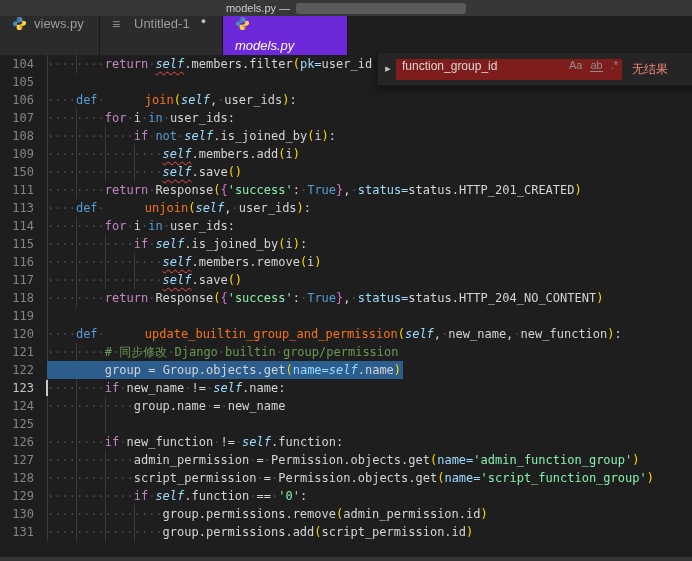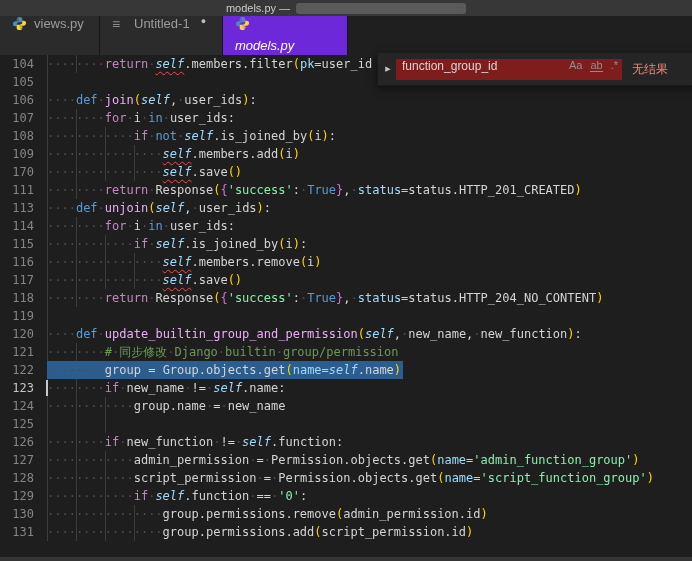--- a/index.html
+++ b/index.html
@@ -35,21 +35,21 @@
               color:#858585; font-size:12px; }
   .line.current .ln { color:#c6c6c6;text-align:right; }
   .line .txt { position:absolute; left:47px; top:0; }
   .guide { position:absolute; top:0; bottom:0; width:1px; background:#3c3c3c; }
   .selbg { position:absolute; top:0; height:18px; background:#2b5d8f; }
   .caret { position:absolute; left:46px; top:1px; width:2px; height:16px; background:#c8c8c8; }
 
   
   .kw { color:#c586c0; }            
   .kb { color:#569cd6; }            
-  .fn { color:#f0abfc; }            
+  .fn { color:#f97316;margin-left:40px; }            
   .sf { color:#9cdcfe; font-style:italic; }   
   .sfe{ color:#9cdcfe; font-style:italic;
         text-decoration:underline wavy #f14c4c 1px; text-underline-offset:3px; }
   .ar { color:#9cdcfe; }            
   .st { color:#86efac; }            
   .cm { color:#6a9955; }            
   .p1 { color:#ffd700; }            
   .p2 { color:#da70d6; }            
   .pl { color:#d4d4d4; }            
   .ws { color:#4d4d55; }            
@@ -109,21 +109,21 @@
     </div>
   </div>
 
   <div class="editor" id="editor">
       <div class="line"><div class="guide" style="left: 47px;"></div><div class="guide" style="left: 75.904px;"></div><span class="ln">104</span><span class="txt"><span class="ws">········</span><span class="kw">return</span><span class="ws">·</span><span class="sfe">self</span><span class="pl">.members.filter</span><span class="p1">(</span><span class="ar">pk=</span><span class="pl">user_id</span></span></div>
       <div class="line"><div class="guide" style="left: 47px;"></div><span class="ln">105</span><span class="txt"></span></div>
       <div class="line"><div class="guide" style="left: 47px;"></div><span class="ln">106</span><span class="txt"><span class="ws">····</span><span class="kb">def</span><span class="ws">·</span><span class="fn">join</span><span class="p1">(</span><span class="sf">self</span><span class="pl">,</span><span class="ws">·</span><span class="pl">user_ids</span><span class="p1">)</span><span class="pl">:</span></span></div>
       <div class="line"><div class="guide" style="left: 47px;"></div><div class="guide" style="left: 75.904px;"></div><span class="ln">107</span><span class="txt"><span class="ws">········</span><span class="kw">for</span><span class="ws">·</span><span class="pl">i</span><span class="ws">·</span><span class="kb">in</span><span class="ws">·</span><span class="pl">user_ids</span><span class="pl">:</span></span></div>
       <div class="line"><div class="guide" style="left: 47px;"></div><div class="guide" style="left: 75.904px;"></div><div class="guide" style="left: 104.808px;"></div><span class="ln">108</span><span class="txt"><span class="ws">············</span><span class="kw">if</span><span class="ws">·</span><span class="kb">not</span><span class="ws">·</span><span class="sf">self</span><span class="pl">.is_joined_by</span><span class="p1">(</span><span class="pl">i</span><span class="p1">)</span><span class="pl">:</span></span></div>
       <div class="line"><div class="guide" style="left: 47px;"></div><div class="guide" style="left: 75.904px;"></div><div class="guide" style="left: 104.808px;"></div><div class="guide" style="left: 133.712px;"></div><span class="ln">109</span><span class="txt"><span class="ws">················</span><span class="sfe">self</span><span class="pl">.members.add</span><span class="p1">(</span><span class="pl">i</span><span class="p1">)</span></span></div>
-      <div class="line"><div class="guide" style="left: 47px;"></div><div class="guide" style="left: 75.904px;"></div><div class="guide" style="left: 104.808px;"></div><div class="guide" style="left: 133.712px;"></div><span class="ln">170</span><span class="txt"><span class="ws">················</span><span class="sfe">self</span><span class="pl">.save</span><span class="p1">()</span></span></div>
+      <div class="line"><div class="guide" style="left: 47px;"></div><div class="guide" style="left: 75.904px;"></div><div class="guide" style="left: 104.808px;"></div><div class="guide" style="left: 133.712px;"></div><span class="ln">150</span><span class="txt"><span class="ws">················</span><span class="sfe">self</span><span class="pl">.save</span><span class="p1">()</span></span></div>
       <div class="line"><div class="guide" style="left: 47px;"></div><div class="guide" style="left: 75.904px;"></div><span class="ln">111</span><span class="txt"><span class="ws">········</span><span class="kw">return</span><span class="ws">·</span><span class="pl">Response</span><span class="p1">(</span><span class="p2">{</span><span class="st">'success'</span><span class="pl">:</span><span class="ws">·</span><span class="kb">True</span><span class="p2">}</span><span class="pl">,</span><span class="ws">·</span><span class="ar">status=</span><span class="pl">status.HTTP_201_CREATED</span><span class="p1">)</span></span></div>
       <div class="line"><div class="guide" style="left: 47px;"></div><span class="ln">113</span><span class="txt"><span class="ws">····</span><span class="kb">def</span><span class="ws">·</span><span class="fn">unjoin</span><span class="p1">(</span><span class="sf">self</span><span class="pl">,</span><span class="ws">·</span><span class="pl">user_ids</span><span class="p1">)</span><span class="pl">:</span></span></div>
       <div class="line"><div class="guide" style="left: 47px;"></div><div class="guide" style="left: 75.904px;"></div><span class="ln">114</span><span class="txt"><span class="ws">········</span><span class="kw">for</span><span class="ws">·</span><span class="pl">i</span><span class="ws">·</span><span class="kb">in</span><span class="ws">·</span><span class="pl">user_ids</span><span class="pl">:</span></span></div>
       <div class="line"><div class="guide" style="left: 47px;"></div><div class="guide" style="left: 75.904px;"></div><div class="guide" style="left: 104.808px;"></div><span class="ln">115</span><span class="txt"><span class="ws">············</span><span class="kw">if</span><span class="ws">·</span><span class="sf">self</span><span class="pl">.is_joined_by</span><span class="p1">(</span><span class="pl">i</span><span class="p1">)</span><span class="pl">:</span></span></div>
       <div class="line"><div class="guide" style="left: 47px;"></div><div class="guide" style="left: 75.904px;"></div><div class="guide" style="left: 104.808px;"></div><div class="guide" style="left: 133.712px;"></div><span class="ln">116</span><span class="txt"><span class="ws">················</span><span class="sfe">self</span><span class="pl">.members.remove</span><span class="p1">(</span><span class="pl">i</span><span class="p1">)</span></span></div>
       <div class="line"><div class="guide" style="left: 47px;"></div><div class="guide" style="left: 75.904px;"></div><div class="guide" style="left: 104.808px;"></div><div class="guide" style="left: 133.712px;"></div><span class="ln">117</span><span class="txt"><span class="ws">················</span><span class="sfe">self</span><span class="pl">.save</span><span class="p1">()</span></span></div>
       <div class="line"><div class="guide" style="left: 47px;"></div><div class="guide" style="left: 75.904px;"></div><span class="ln">118</span><span class="txt"><span class="ws">········</span><span class="kw">return</span><span class="ws">·</span><span class="pl">Response</span><span class="p1">(</span><span class="p2">{</span><span class="st">'success'</span><span class="pl">:</span><span class="ws">·</span><span class="kb">True</span><span class="p2">}</span><span class="pl">,</span><span class="ws">·</span><span class="ar">status=</span><span class="pl">status.HTTP_204_NO_CONTENT</span><span class="p1">)</span></span></div>
       <div class="line"><div class="guide" style="left: 47px;"></div><span class="ln">119</span><span class="txt"></span></div>
       <div class="line"><div class="guide" style="left: 47px;"></div><span class="ln">120</span><span class="txt"><span class="ws">····</span><span class="kb">def</span><span class="ws">·</span><span class="fn">update_builtin_group_and_permission</span><span class="p1">(</span><span class="sf">self</span><span class="pl">,</span><span class="ws">·</span><span class="pl">new_name</span><span class="pl">,</span><span class="ws">·</span><span class="pl">new_function</span><span class="p1">)</span><span class="pl">:</span></span></div>
       <div class="line"><div class="guide" style="left: 47px;"></div><div class="guide" style="left: 75.904px;"></div><span class="ln">121</span><span class="txt"><span class="ws">········</span><span class="cm">#</span><span class="ws">·</span><span class="cm">同步修改</span><span class="ws">·</span><span class="cm">Django</span><span class="ws">·</span><span class="cm">builtin</span><span class="ws">·</span><span class="cm">group/permission</span></span></div>

